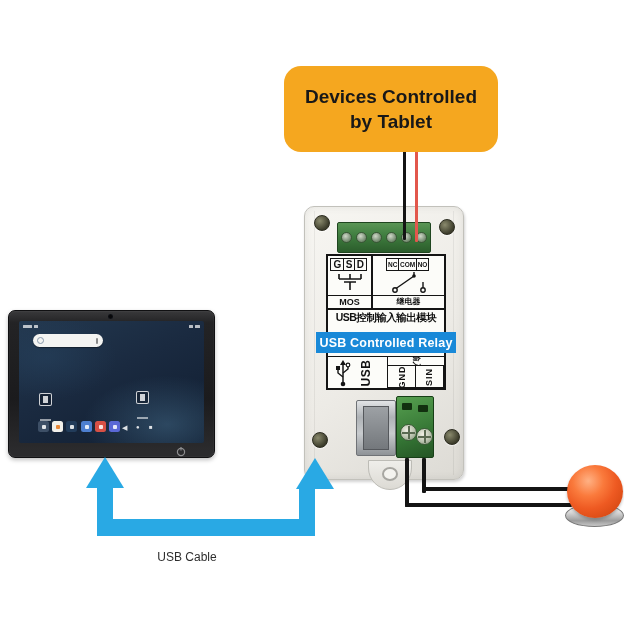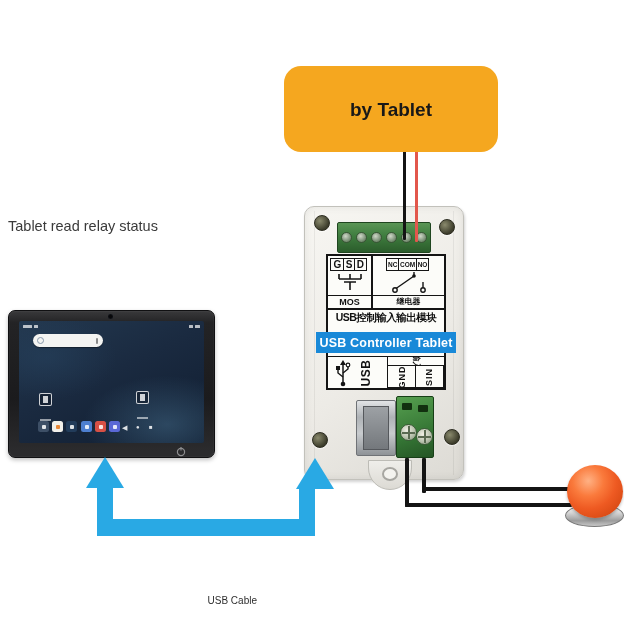--- a/index.html
+++ b/index.html
@@ -139,21 +139,21 @@
   
   .cbl{background:var(--cable_blue);z-index:6;}
   .tri{width:0;height:0;background:none;z-index:6;
     border-left:19px solid transparent;border-right:19px solid transparent;
     border-bottom:31px solid var(--cable_blue);}
   .head-l{left:86px;top:457px;}
   .shaft-l{left:97px;top:485px;width:16px;height:51px;}
   .bar{left:97px;top:519px;width:218px;height:17px;}
   .shaft-r{left:299px;top:487px;width:16px;height:49px;}
   .head-r{left:296px;top:458px;}
-  .cable-label{left:117px;top:550px;width:140px;text-align:right;font-size:10px;color:#2e2e2e;margin-top:45px;}
+  .cable-label{left:117px;top:550px;width:140px;text-align:center;font-size:12px;color:#2e2e2e;}
 
   
   .tablet{left:8px;top:310px;width:207px;height:148px;z-index:3;}
   .frame{
     position:absolute;inset:0;border-radius:7px;border:1px solid #101012;
     background:linear-gradient(180deg,#39393b,#232325 8%,#1b1b1d 60%,#2b2b2d 96%);
     box-shadow:0 2px 4px rgba(0,0,0,.25), inset 0 0 2px rgba(255,255,255,.12);
   }
   .camera{position:absolute;left:100px;top:4px;width:5px;height:5px;border-radius:50%;background:#08080a;box-shadow:inset 0 0 1px #2a3340;}
   .screen{
@@ -182,24 +182,24 @@
   .nav{position:absolute;top:101px;color:rgba(255,255,255,.85);line-height:11px;}
   .nv-back{left:103px;font-size:7px;} .nv-home{left:117px;font-size:6px;} .nv-recent{left:130px;font-size:6px;}
   .power{position:absolute;left:168px;top:136px;}
 </style>
 </head>
 <body>
 
 <div class="canvas" style="--accent_orange: #F5A71F; --cable_blue: #29A9E4; --banner_blue: #1989D8; --button_orange: #EE5A22; --wire_red: #E2574C; --wire_black: #141414; --terminal_green: #3E7C3E; --text_dark: #3A3A3A;">
 
   <div class="abs note">
-    <div>Tablet read relay status</div>
   </div>
 
   <div class="abs devices-box">
+    <div>Devices Controlled</div>
     <div>by Tablet</div>
   </div>
 
   <div class="abs wire wt-black"></div>
   <div class="abs wire wire-red wt-red"></div>
 
   <div class="abs module">
     <div class="case"></div>
     <div class="mount-tab">
       <div class="tab-hole"></div>
@@ -273,21 +273,21 @@
               <span class="vtext">GND</span>
             </div>
             <div class="io-box">
               <span class="vtext">SIN</span>
             </div>
           </div>
         </div>
       </div>
     </div>
 
-    <div class="banner">USB Controller Tablet</div>
+    <div class="banner">USB Controlled Relay</div>
 
     <div class="usb-port"></div>
 
     <div class="terminal-bot">
       <span class="tb-slot tb-s1"></span>
       <span class="tb-slot tb-s2"></span>
       <span class="bscrew bs-1"></span>
       <span class="bscrew bs-2"></span>
     </div>
   </div>

